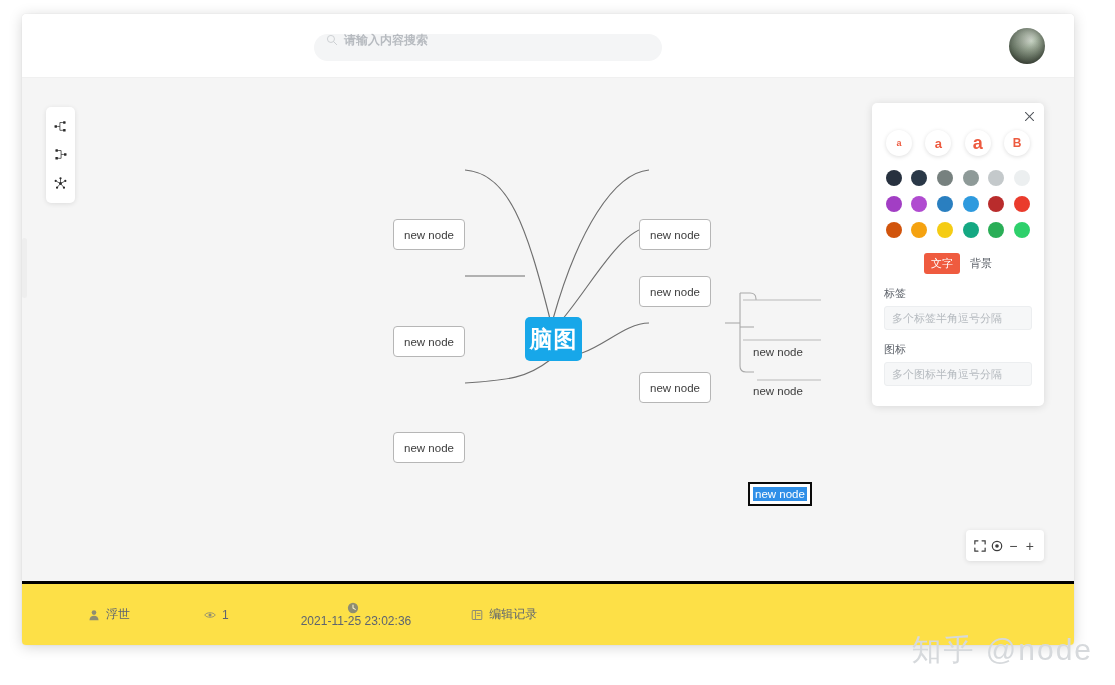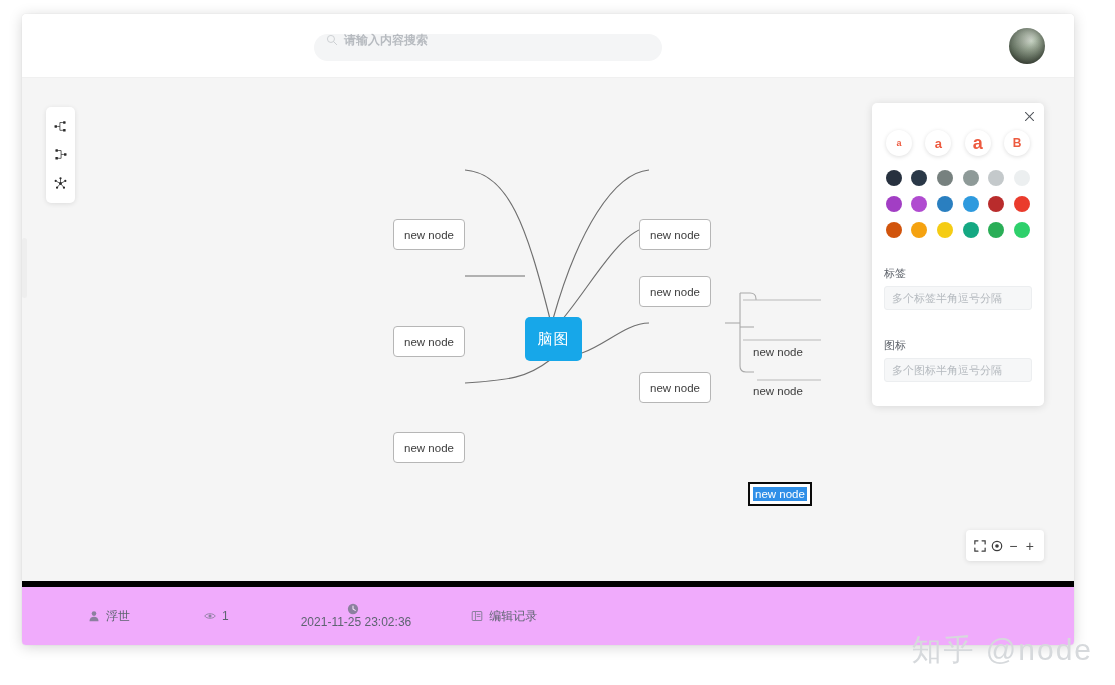--- a/index.html
+++ b/index.html
@@ -98,24 +98,25 @@
     color:#3d3d3d;
     display:flex; align-items:center; justify-content:center;
     cursor:pointer;
     white-space:nowrap;
   }
   .node-root {
     position:absolute;
     background:#17a7e9;
     border:none; border-radius:5px;
     color:#ffffff;
-    font-size:15px;
+    font-size:23px;
     display:flex; align-items:center; justify-content:center;
     cursor:pointer;
     letter-spacing:1px;
+    font-weight:bold;
   }
   .node-plain {
     position:absolute;
     font-size:11.5px; color:#3d3d3d;
     background:transparent;
     display:flex; align-items:center;
     cursor:pointer; white-space:nowrap;
   }
   .node-selected {
     position:absolute;
@@ -190,40 +191,40 @@
   }
   .mode-active {
     background:#ef5b3f; color:#fff;
     font-size:11px; padding:3px 7px; border-radius:3px; cursor:pointer;
   }
   .mode-inactive {
     color:#5b6068; font-size:11px; cursor:pointer;
   }
 
   .field-label {
-    margin-top:28px; font-size:11px; color:#5b6068;
+    margin-top:12px; font-size:11px; color:#5b6068;
   }
   .field-input {
     margin-top:5px;
     width:100%; height:24px;
     background:#f6f7f8;
     border:1px solid #eceef0;
     border-radius:3px;
     font-size:11px; color:#b4b9be;
     display:flex; align-items:center;
     padding-left:7px;
     cursor:text;
   }
 
   
   .footer {
     position:absolute; left:0; bottom:0;
     width:1052px; height:64px;
-    background:#f0abfc;
-    border-top:6px solid #000000;
+    background:#fde047;
+    border-top:3px solid #000000;
     display:flex; align-items:center;
   }
   .meta {
     display:flex; align-items:center;
     font-size:12px; color:#5d6470;
     margin-left:0;
   }
   .meta .mi { width:12px; height:12px; margin-right:6px; opacity:.75; }
   .m-author { margin-left:66px; }
   .m-views  { margin-left:74px; }
@@ -411,20 +412,24 @@
             <div class="swatch" style="background: rgb(185, 44, 44);"></div>
             <div class="swatch" style="background: rgb(234, 59, 44);"></div>
             <div class="swatch" style="background: rgb(209, 84, 12);"></div>
             <div class="swatch" style="background: rgb(245, 162, 16);"></div>
             <div class="swatch" style="background: rgb(245, 204, 20);"></div>
             <div class="swatch" style="background: rgb(21, 168, 130);"></div>
             <div class="swatch" style="background: rgb(42, 174, 87);"></div>
             <div class="swatch" style="background: rgb(46, 208, 107);"></div>
           </div>
 
+        <div class="mode-row">
+          <span class="mode-active">文字</span>
+          <span class="mode-inactive">背景</span>
+        </div>
 
         <div class="field-label">标签</div>
         <div class="field-input">
           <span>多个标签半角逗号分隔</span>
         </div>
 
         <div class="field-label">图标</div>
         <div class="field-input">
           <span>多个图标半角逗号分隔</span>
         </div>

